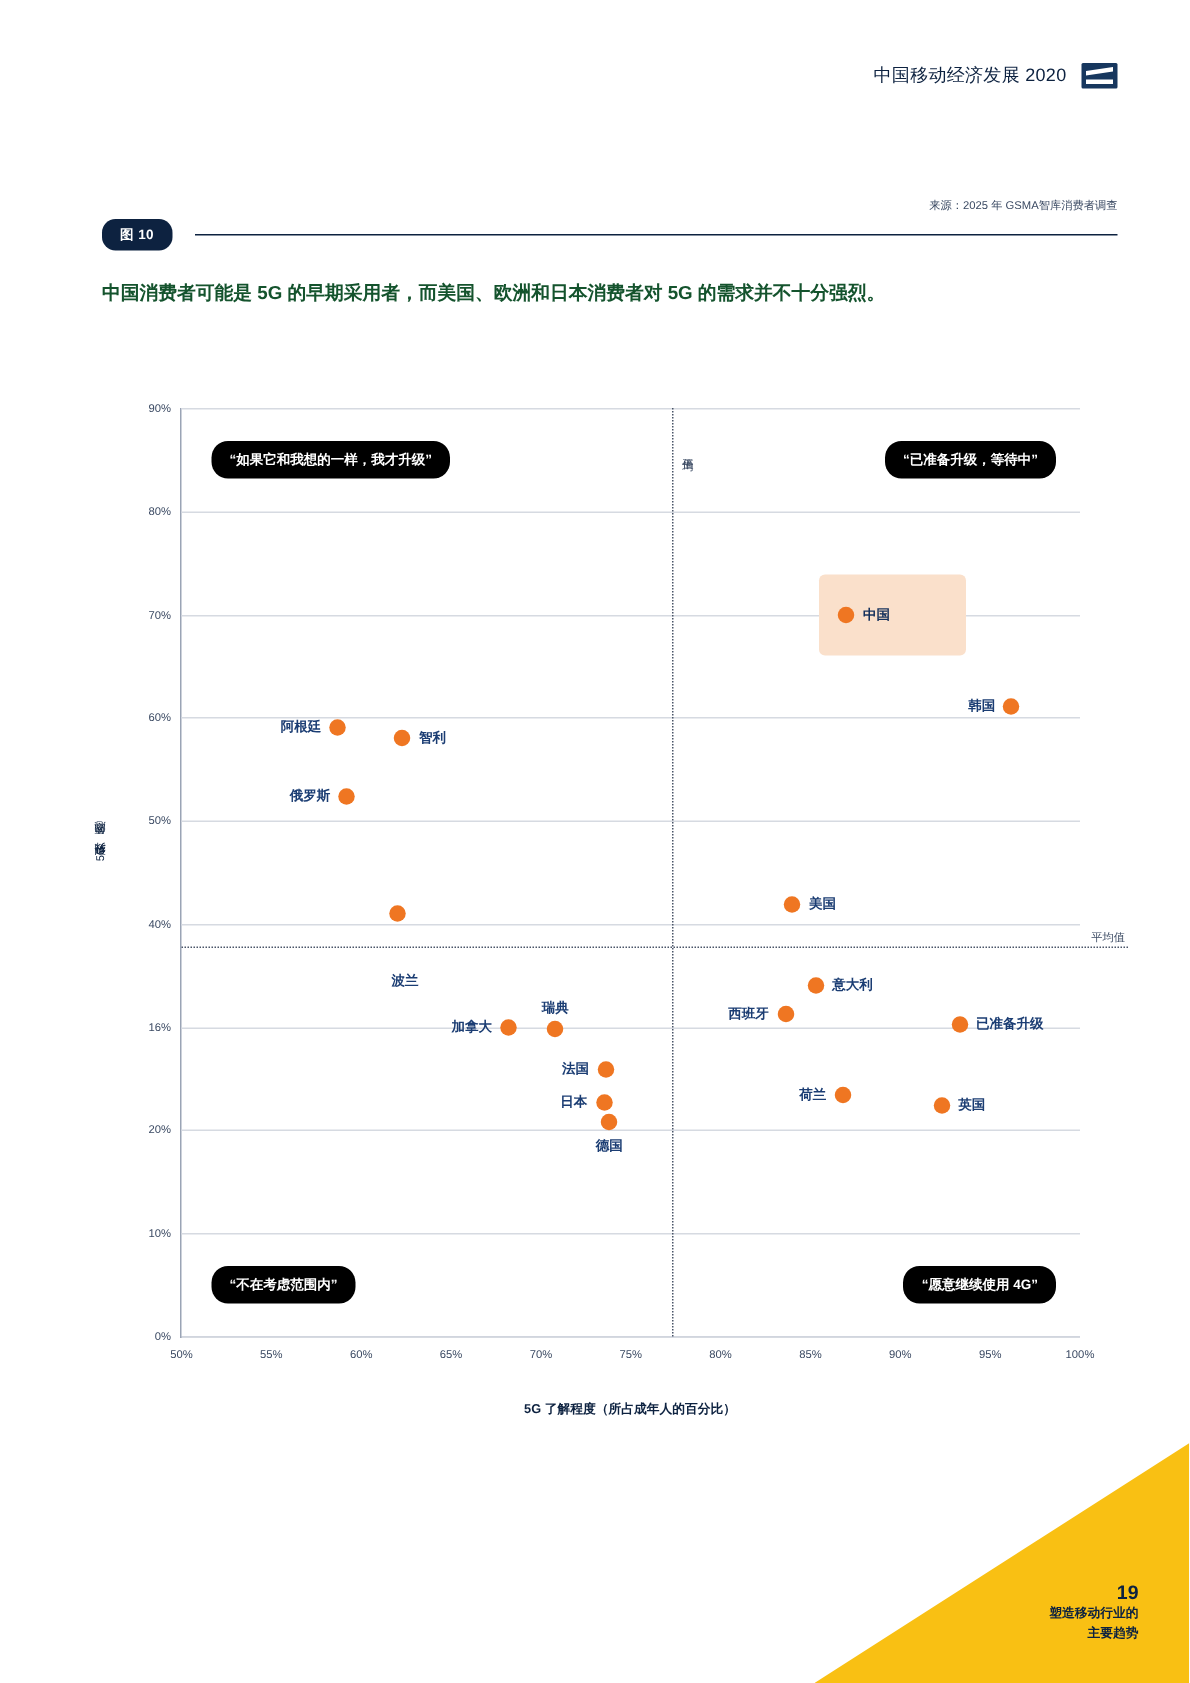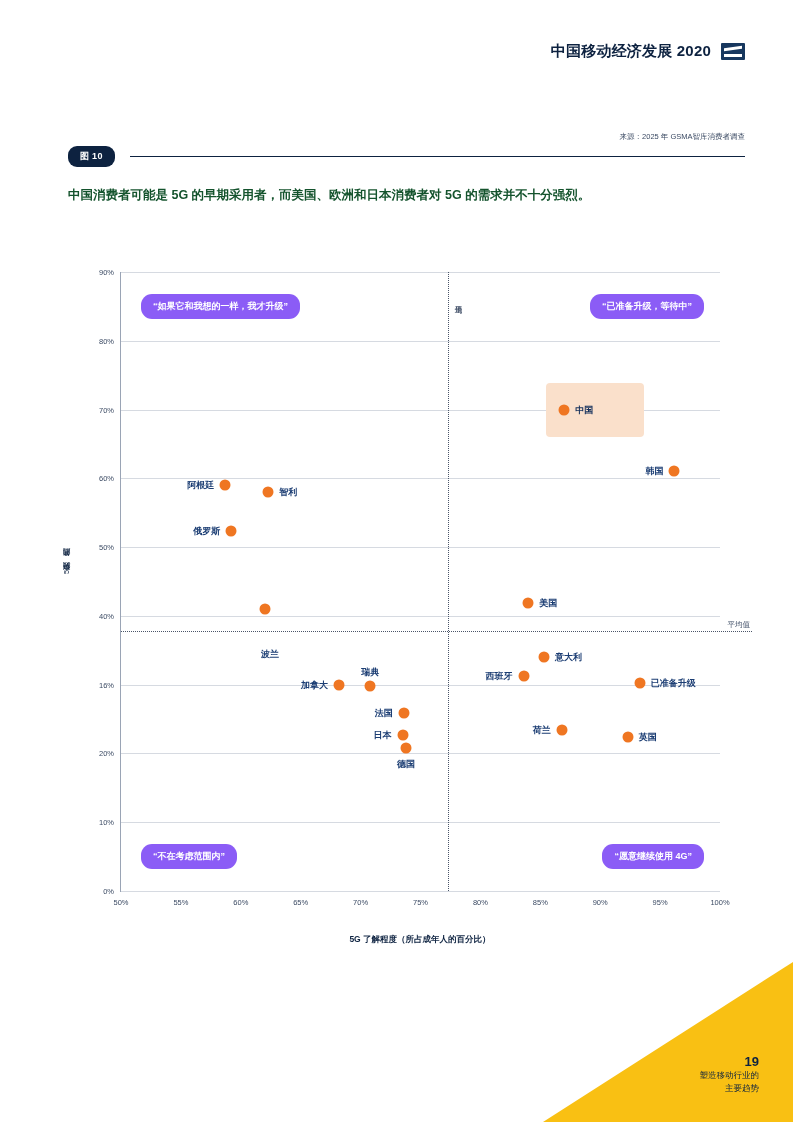--- a/index.html
+++ b/index.html
@@ -19,22 +19,22 @@
   
   .page-header {
     position: absolute;
     top: 42px;
     right: 48px;
     display: flex;
     align-items: center;
     gap: 10px;
   }
   .page-header .title {
-    font-size: 15px;
-    font-weight: bold;
+    font-size: 12px;
+    font-weight: normal;
     color: #0d2240;
     letter-spacing: 0.2px;
   }
   .logo-mark {
     width: 24px;
     height: 17px;
     background: #17375e;
     position: relative;
     border-radius: 1px;
     overflow: hidden;
@@ -169,21 +169,21 @@
   }
   .avg-label-h {
     position: absolute;
     font-size: 7.5px;
     color: #3b4a63;
     white-space: nowrap;
   }
 
   .quad-label {
     position: absolute;
-    background: #8b5cf6;
+    background: #000000;
     color: #ffffff;
     font-size: 9px;
     font-weight: bold;
     padding: 6px 12px;
     border-radius: 11px;
     white-space: nowrap;
   }
 
   .highlight-box {
     position: absolute;
@@ -247,21 +247,21 @@
     text-align: right;
     color: #0d2240;
   }
   .footer-text .pagenum {
     font-size: 13px;
     font-weight: bold;
     line-height: 1.2;
   }
   .footer-text .ftline {
     font-size: 8.5px;
-    font-weight: normal;
+    font-weight: bold;
     line-height: 1.45;
   }
 </style>
 </head>
 <body>
 
 <div class="page-header">
   <span class="title">中国移动经济发展 2020</span>
   <span class="logo-mark"></span>
 </div>

